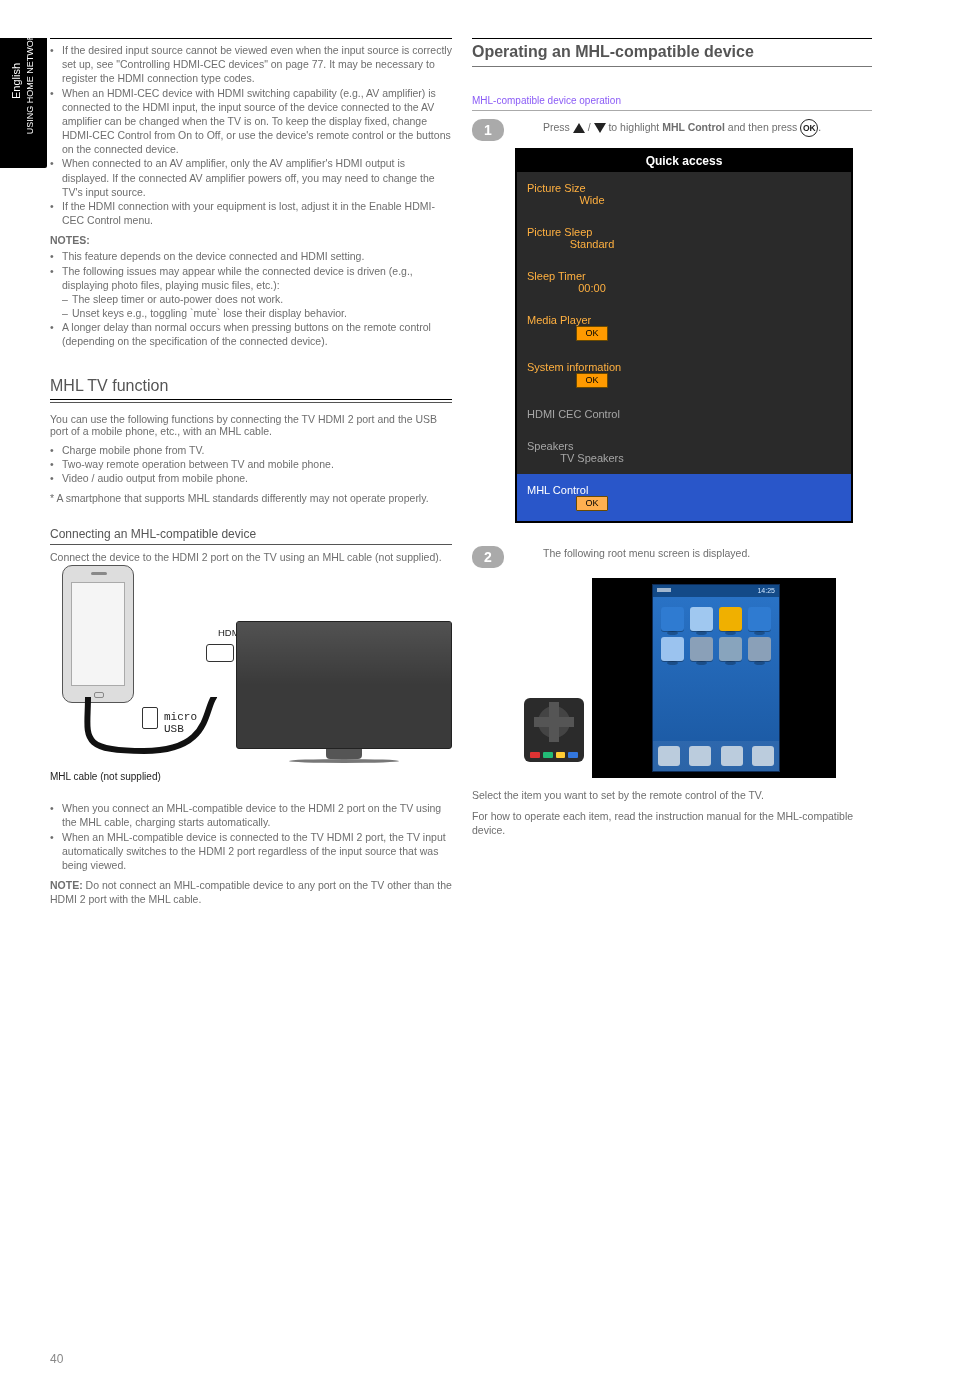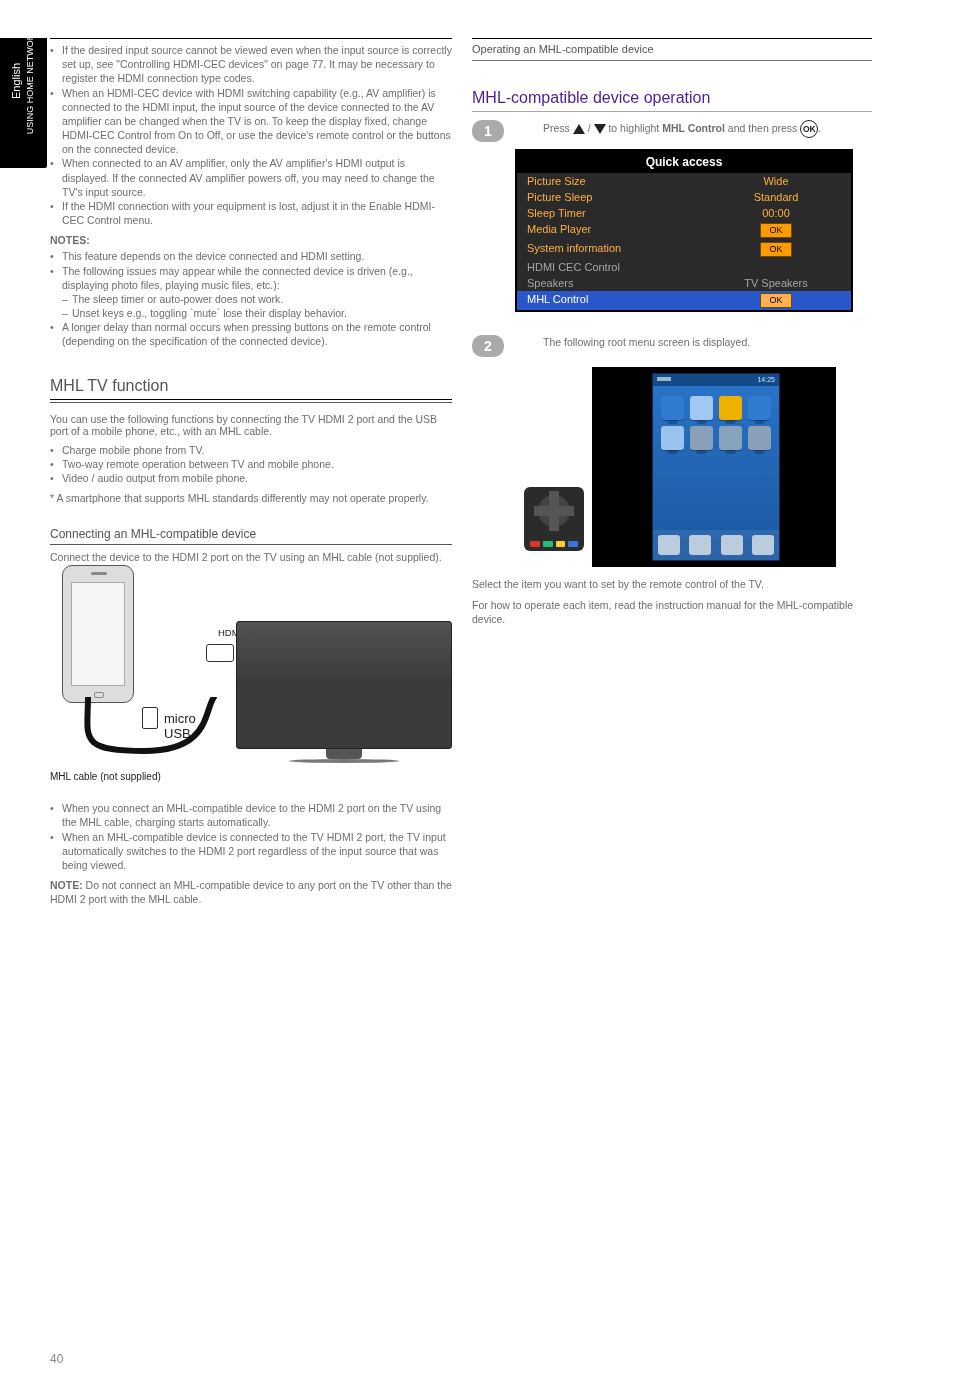--- a/index.html
+++ b/index.html
@@ -44,48 +44,48 @@
   .tv .stand { width: 36px; height: 10px; background: #555; margin: 0 auto; border-radius: 0 0 4px 4px; }
   .tv .base { width: 110px; height: 4px; background: #777; margin: 0 auto; border-radius: 50%; }
 
   .phone { position: absolute; left: 12px; top: -6px; width: 72px; height: 138px; background: #ddd; border: 1.5px solid #555; border-radius: 10px; }
   .phone::before { content:""; position:absolute; left: 28px; top: 6px; width: 16px; height: 3px; background: #888; border-radius: 2px; }
   .phone .scr { position: absolute; left: 8px; top: 16px; right: 8px; bottom: 16px; border: 1px solid #aaa; background: #f5f5f5; }
   .phone .btn { position: absolute; left: 31px; bottom: 4px; width: 10px; height: 6px; border: 1px solid #888; border-radius: 2px; }
 
   .port-box { position: absolute; left: 92px; top: 134px; width: 60px; height: 28px; }
   .port-box .micro { width: 16px; height: 22px; border: 1.5px solid #333; border-radius: 2px; position: absolute; left: 0; top: 2px; background: #fff; }
-  .port-box .lbl { position: absolute; left: 22px; top: 6px; font-size: 13px; color: #222; }
+  .port-box .lbl { position: absolute; left: 22px; top: 6px; font-size: 11px; color: #222; font-family: Liberation Mono, monospace; }
 
   .hdmi-lbl { position: absolute; left: 168px; top: 56px; font-size: 9.5px; color: #222; }
   .hdmi-port { position: absolute; left: 156px; top: 70px; width: 50px; height: 24px; }
   .hdmi-port .shape { width: 28px; height: 18px; border: 1.5px solid #333; border-radius: 3px; background: #fff; position: absolute; left: 0; top: 3px; }
   .hdmi-port .arrow { position: absolute; left: 32px; top: 6px; width: 0; height: 0; border-left: 10px solid #333; border-top: 6px solid transparent; border-bottom: 6px solid transparent; }
 
   .cable-path { position: absolute; left: 24px; top: 126px; width: 144px; height: 72px; }
   .cable-path svg { width: 100%; height: 100%; }
   .cable-note { position: absolute; left: 0; top: 200px; font-size: 10px; color: #222; }
 
   
-  .right-h2 { font-size: 11px; color: #555; font-weight: normal; margin-bottom: 0px; border-bottom: 1px solid #777; padding-bottom: 5px; }
-  .right-sub { font-size: 16px; color: #4c1d95; border-bottom: 1px solid #aaa; padding-bottom: 4px; margin-top: 28px; margin-bottom: 8px; }
+  .right-h2 { font-size: 16px; color: #555; font-weight: bold; margin-bottom: 0px; border-bottom: 1px solid #777; padding-bottom: 5px; }
+  .right-sub { font-size: 10px; color: #8b5cf6; border-bottom: 1px solid #aaa; padding-bottom: 4px; margin-top: 28px; margin-bottom: 8px; }
 
   .step { display: flex; align-items: flex-start; margin-bottom: 8px; }
   .step-badge { flex: none; width: 32px; height: 22px; background: #aaa; border-radius: 10px; color: #fff; font-weight: bold; font-size: 14px; display: flex; align-items: center; justify-content: center; margin-right: 12px; }
   .step-text { flex: 1; font-size: 10.5px; color: #6e6e6e; line-height: 1.5; padding-left: 27px; }
   .step-text .inline-icon { display: inline-block; vertical-align: middle; }
   .tri-up { width: 0; height: 0; border-left: 6px solid transparent; border-right: 6px solid transparent; border-bottom: 10px solid #222; display: inline-block; vertical-align: -1px; }
   .tri-dn { width: 0; height: 0; border-left: 6px solid transparent; border-right: 6px solid transparent; border-top: 10px solid #222; display: inline-block; vertical-align: -4px; }
   .ok-circ { display: inline-block; width: 18px; height: 18px; border: 1.3px solid #222; border-radius: 50%; font-size: 8.5px; text-align: center; line-height: 16px; font-weight: bold; color: #222; vertical-align: middle; }
 
   
   .osd { width: 336px; margin-left: 44px; margin-top: 6px; border: 1px solid #000; box-shadow: 0 0 0 1px #000; }
   .osd-title { background: #000000; color: #fff; font-weight: bold; font-size: 12px; text-align: center; padding: 4px 0; }
   .osd-body { background: linear-gradient(#2a2a2a,#2a2a2a); color: #fff; font-size: 11px; }
-  .osd-row { display: flex; padding: 2px 10px; }
+  .osd-row { display: flex; padding: 10px 10px; flex-direction: column; }
   .osd-row .k { flex: 1; color: #ffb040; }
   .osd-row .k.dis { color: #a6a6a6; }
   .osd-row .v { flex: 0 0 auto; width: 130px; text-align: center; color: #ffb040; }
   .osd-row .v.dis { color: #a6a6a6; }
   .osd-row.sel { background: #2956c9; }
   .osd-row.sel .k, .osd-row.sel .v { color: #fff; }
   .ok-chip { display: inline-block; background: #ff9a00; color: #000; font-size: 9px; padding: 0 8px; border-radius: 1px; border: 1px solid #6b4a00; line-height: 13px; }
   .ok-chip.sel { background: #ffb050; color: #000; }
 
   

